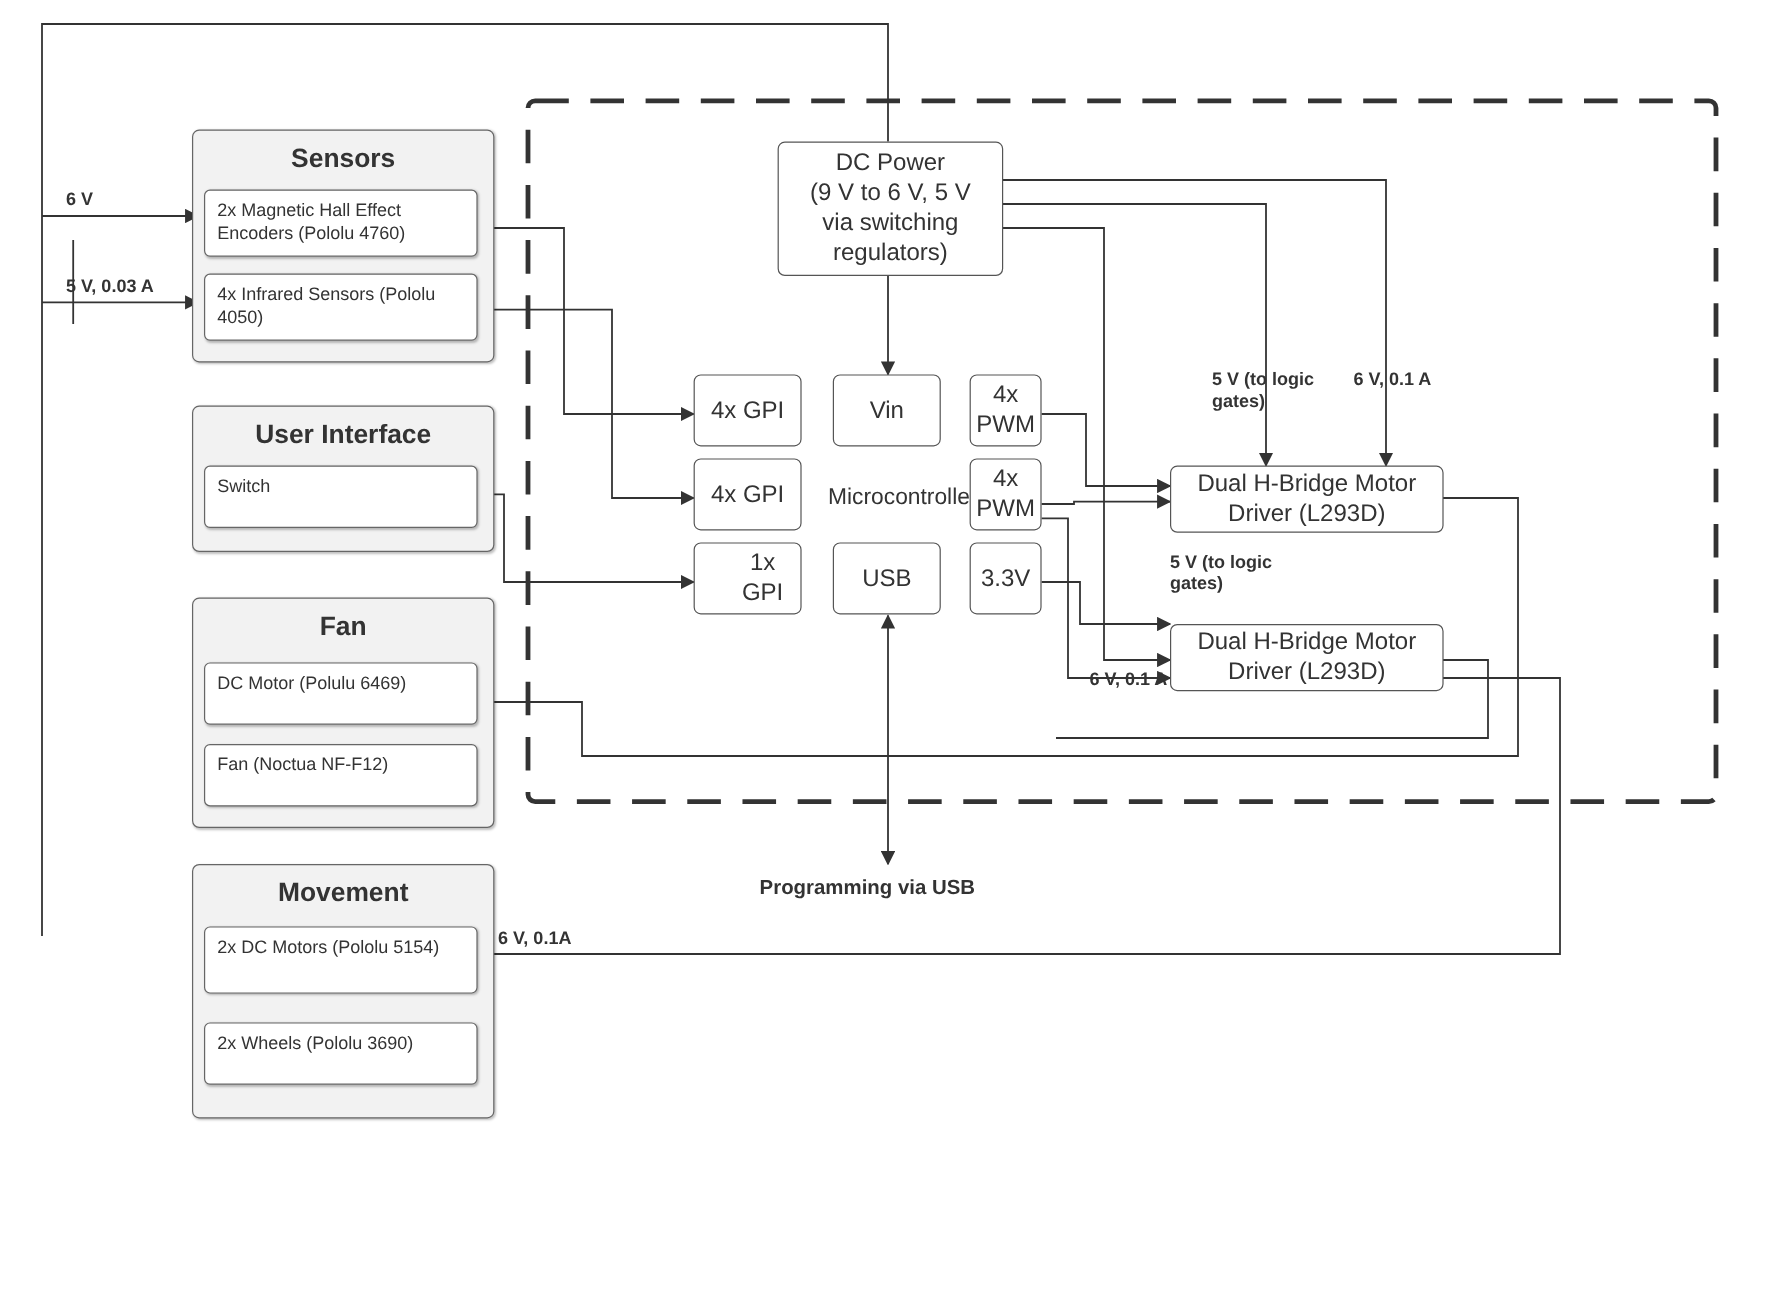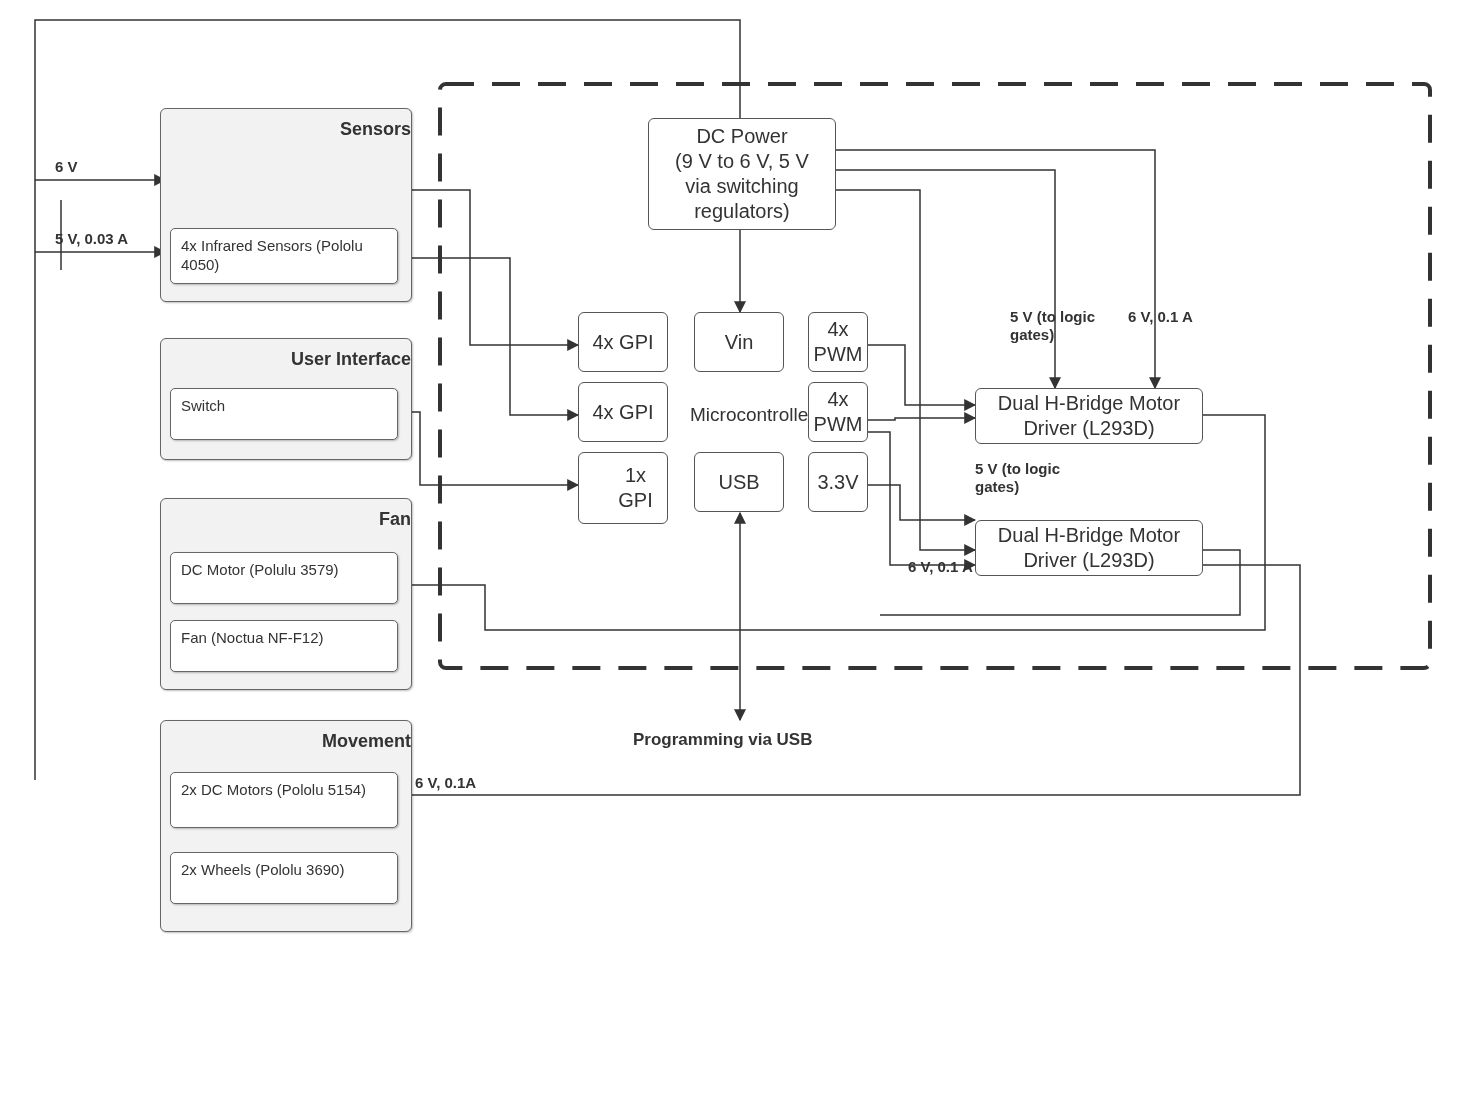--- a/index.html
+++ b/index.html
@@ -19,22 +19,22 @@
     background: #f2f2f2;
     border: 1px solid #666;
     border-radius: 6px;
     box-shadow: 1px 1px 2px rgba(0,0,0,0.25);
   }
   .group-title {
     position: absolute;
     top: 10px;
     left: 0;
     width: 100%;
-    text-align: right;
-    font-size: 18px;
+    text-align: center;
+    font-size: 22px;
     font-weight: bold;
   }
   .item-box {
     position: absolute;
     background: #ffffff;
     border: 1px solid #666;
     border-radius: 5px;
     box-shadow: 1px 1px 2px rgba(0,0,0,0.25);
     padding: 8px 10px;
     font-size: 15px;
@@ -132,47 +132,48 @@
     <path d="M 1200 550 L 1240 550 L 1240 615 L 880 615" fill="none" stroke="#333" stroke-width="1.5"></path>
 
     <path d="M 1200 565 L 1300 565 L 1300 795 L 395 795" fill="none" stroke="#333" stroke-width="1.5" marker-end="url(#arrow)"></path>
 
     <path d="M 740 513 L 740 720" fill="none" stroke="#333" stroke-width="1.5" marker-start="url(#arrow)" marker-end="url(#arrow)"></path>
   </svg>
 
   <div class="group-box" style="left:160px; top:108px; width:250px; height:192px;">
     <div class="group-title">Sensors</div>
   </div>
+  <div class="item-box" style="left:170px; top:158px; width:228px; height:56px;">2x Magnetic Hall Effect Encoders (Pololu 4760)</div>
   <div class="item-box" style="left:170px; top:228px; width:228px; height:56px;">4x Infrared Sensors (Pololu 4050)</div>
 
   <div class="group-box" style="left:160px; top:338px; width:250px; height:120px;">
     <div class="group-title">User Interface</div>
   </div>
   <div class="item-box" style="left:170px; top:388px; width:228px; height:52px;">Switch</div>
 
   <div class="group-box" style="left:160px; top:498px; width:250px; height:190px;">
     <div class="group-title">Fan</div>
   </div>
-  <div class="item-box" style="left:170px; top:552px; width:228px; height:52px;">DC Motor (Polulu 3579)</div>
+  <div class="item-box" style="left:170px; top:552px; width:228px; height:52px;">DC Motor (Polulu 6469)</div>
   <div class="item-box" style="left:170px; top:620px; width:228px; height:52px;">Fan (Noctua NF-F12)</div>
 
   <div class="group-box" style="left:160px; top:720px; width:250px; height:210px;">
     <div class="group-title">Movement</div>
   </div>
   <div class="item-box" style="left:170px; top:772px; width:228px; height:56px;">2x DC Motors (Pololu 5154)</div>
   <div class="item-box" style="left:170px; top:852px; width:228px; height:52px;">2x Wheels (Pololu 3690)</div>
 
   <div class="plain-box" style="left:648px; top:118px; width:188px; height:112px; white-space:pre-line;">DC Power
 (9 V to 6 V, 5 V
 via switching
 regulators)</div>
 
   <div class="plain-box" style="left:578px; top:312px; width:90px; height:60px;">4x GPI</div>
   <div class="plain-box" style="left:578px; top:382px; width:90px; height:60px;">4x GPI</div>
-  <div class="plain-box" style="left:578px; top:452px; width:90px; height:72px;padding-left:29px;">1x GPI</div>
+  <div class="plain-box" style="left:578px; top:452px; width:90px; height:60px;padding-left:29px;">1x GPI</div>
 
   <div class="plain-box" style="left:694px; top:312px; width:90px; height:60px;">Vin</div>
   <div class="mc-label" style="left:690px; top:404px; width:98px;">Microcontroller</div>
   <div class="plain-box" style="left:694px; top:452px; width:90px; height:60px;">USB</div>
 
   <div class="plain-box" style="left:808px; top:312px; width:60px; height:60px; white-space:pre-line;">4x
 PWM</div>
   <div class="plain-box" style="left:808px; top:382px; width:60px; height:60px; white-space:pre-line;">4x
 PWM</div>
   <div class="plain-box" style="left:808px; top:452px; width:60px; height:60px;">3.3V</div>

